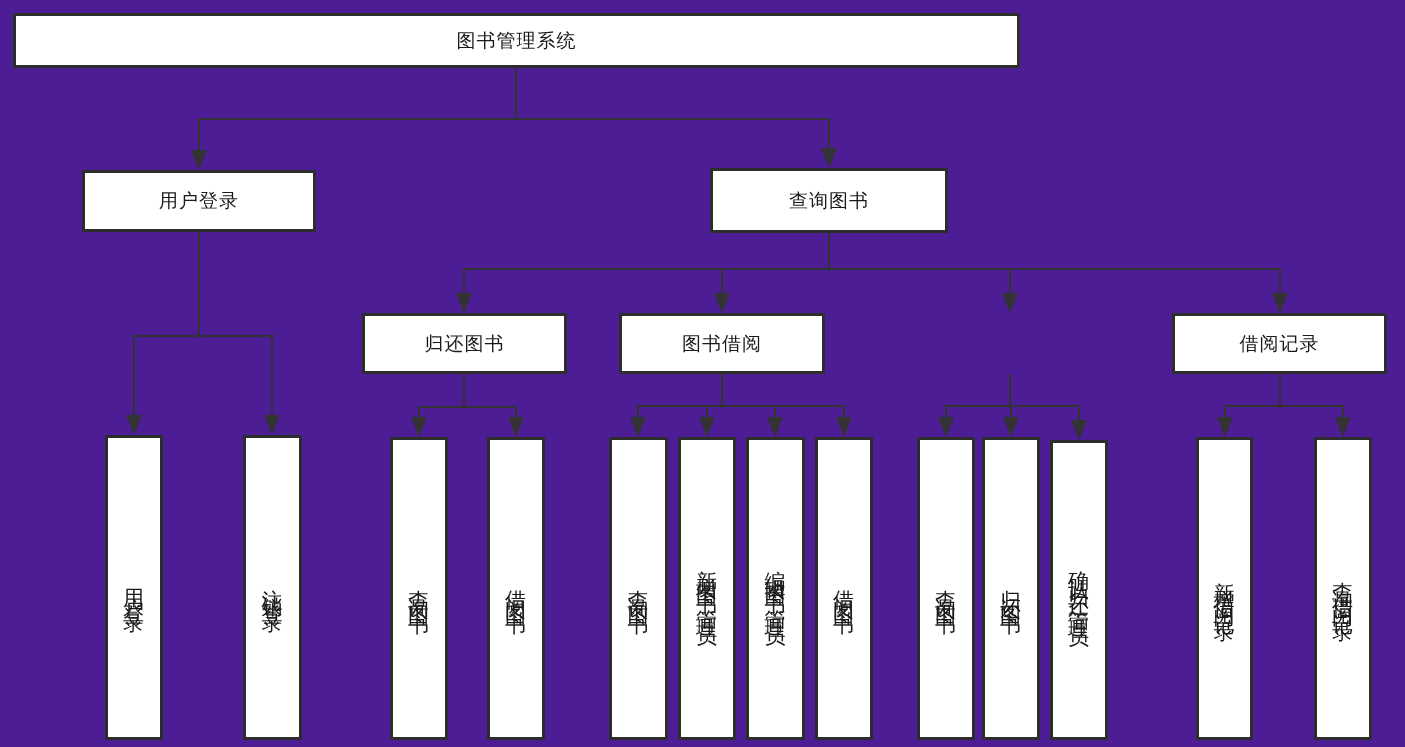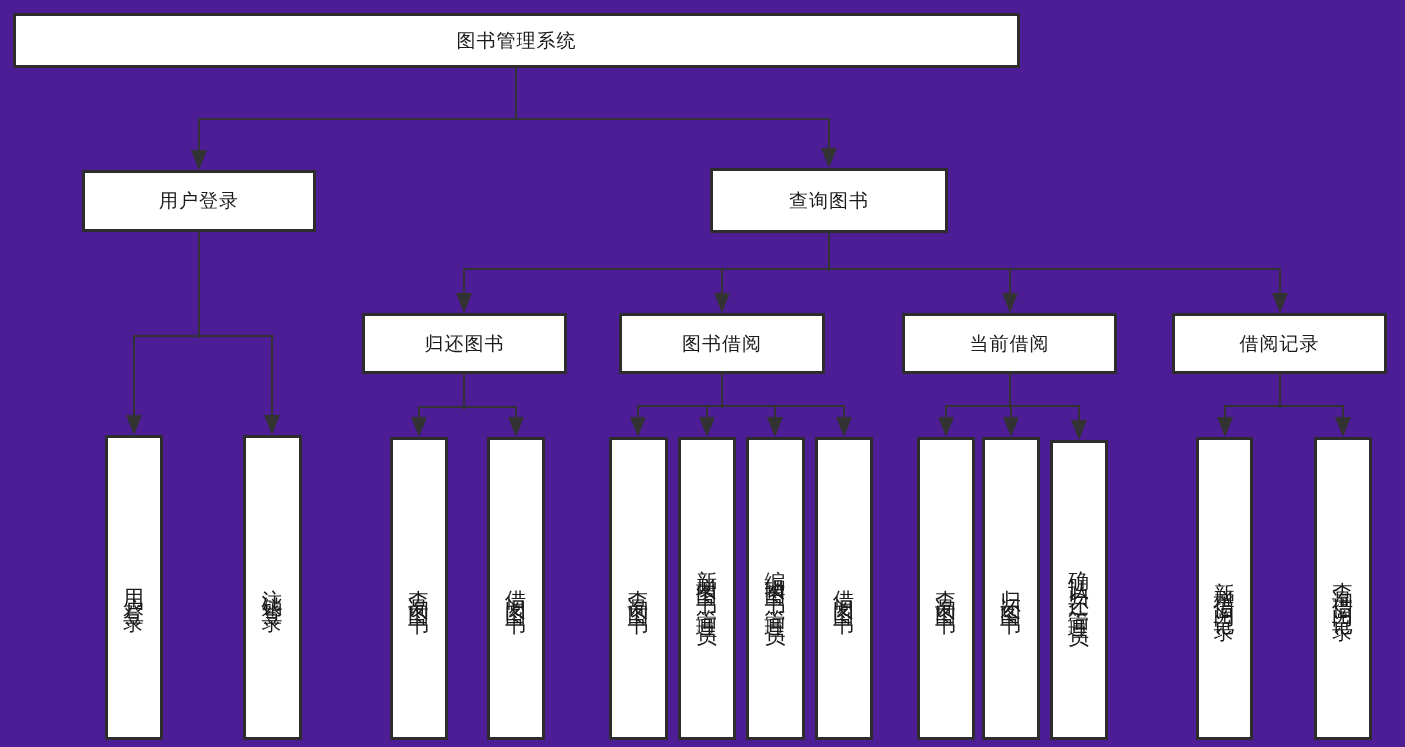--- a/index.html
+++ b/index.html
@@ -77,23 +77,20 @@
   </div>
   <div class="node h-label" style="left:710px; top:168px; width:238px; height:65px;">
     <span>查询图书</span>
   </div>
 
   <div class="node h-label" style="left:362px; top:313px; width:205px; height:61px;">
     <span>归还图书</span>
   </div>
   <div class="node h-label" style="left:619px; top:313px; width:206px; height:61px;">
     <span>图书借阅</span>
-  </div>
-  <div class="node h-label" style="left:902px; top:313px; width:215px; height:61px;">
-    <span>当前借阅</span>
   </div>
   <div class="node h-label" style="left:1172px; top:313px; width:215px; height:61px;">
     <span>借阅记录</span>
   </div>
 
   <div class="node v-label" style="left:105px; top:435px; width:58px; height:305px;">
     <span class="vtext">用户登录</span>
   </div>
   <div class="node v-label" style="left:243px; top:435px; width:59px; height:305px;">
     <span class="vtext">注销登录</span>

